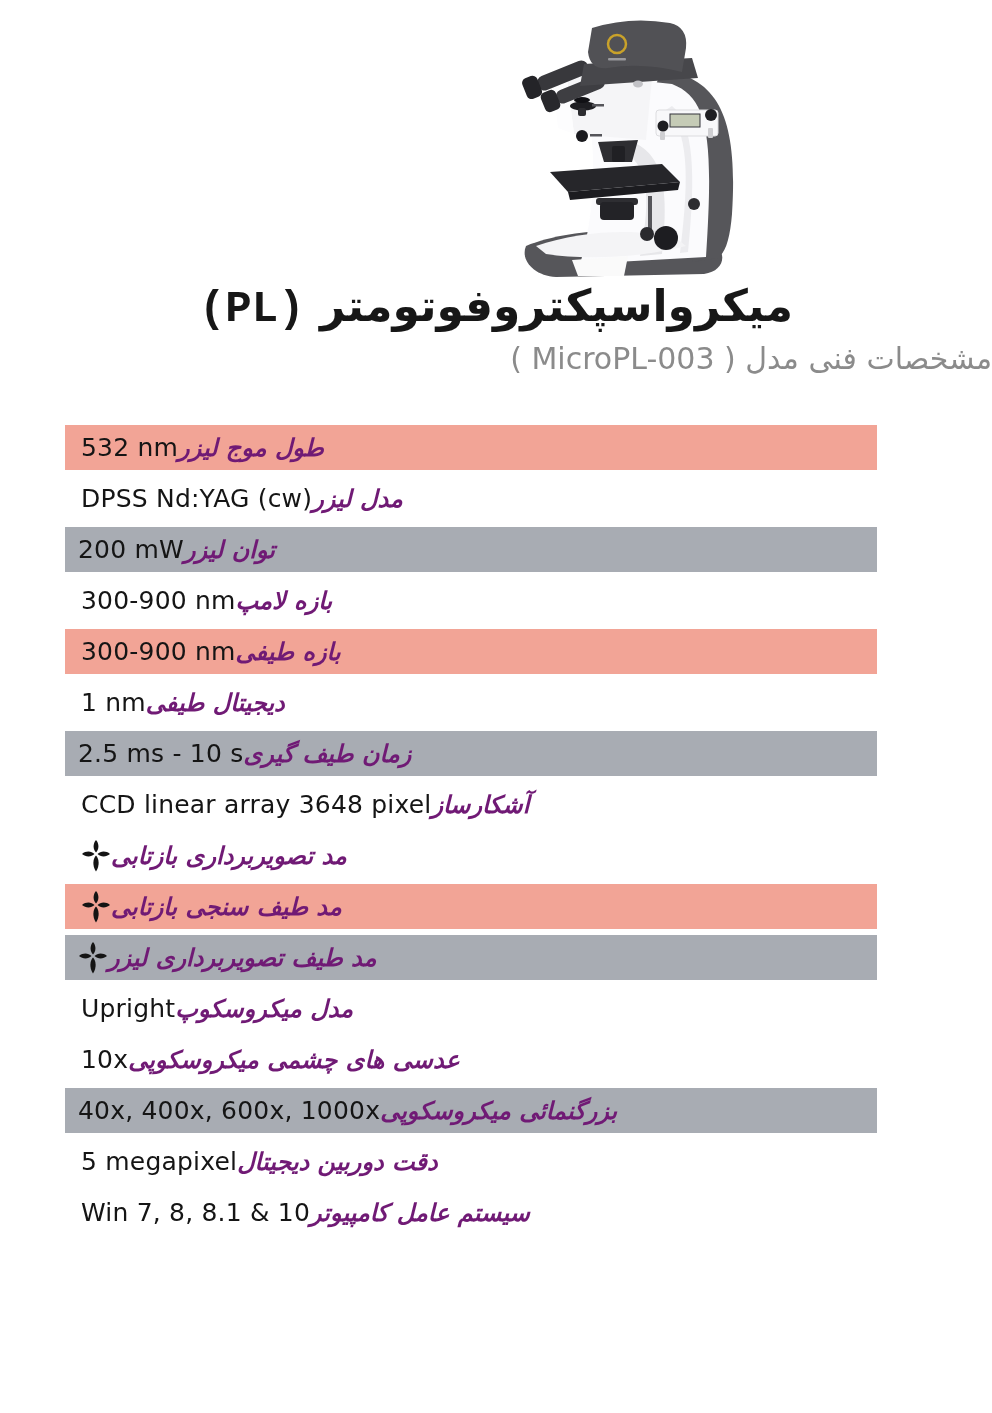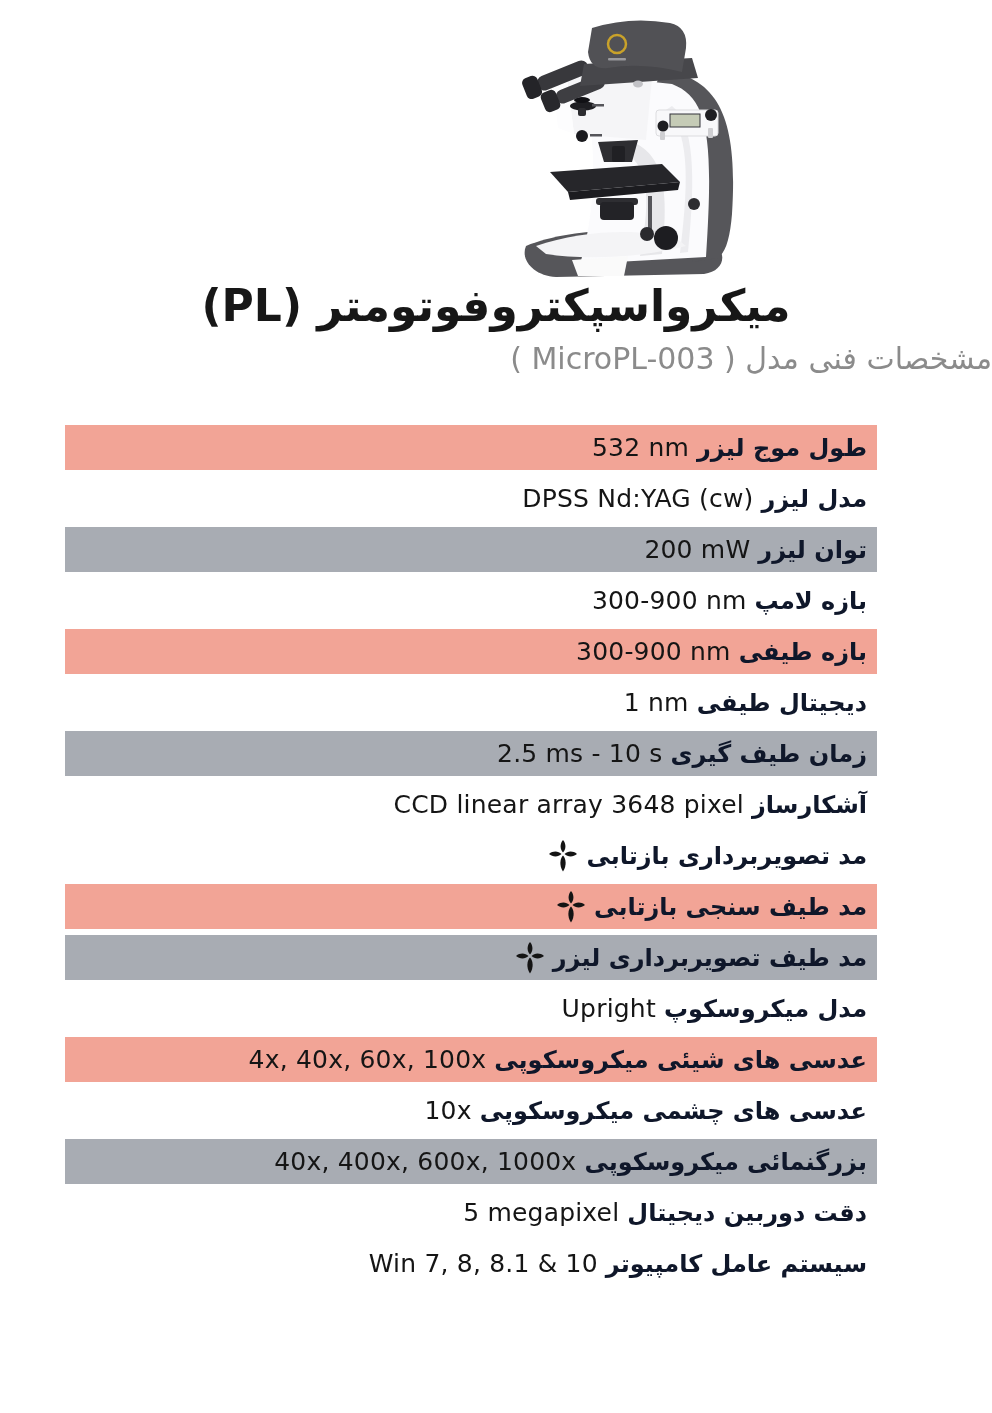--- a/index.html
+++ b/index.html
@@ -6,36 +6,36 @@
   .page{
     position:relative;width:992px;height:1413px;margin:0 auto;background:#ffffff;
     overflow:hidden;font-family:"DejaVu Sans", sans-serif;
   }
   
   .product-figure{position:absolute;left:480px;top:14px;width:300px;height:270px;}
   .page-title{
     position:absolute;top:279px;left:0;right:0;text-align:center;direction:rtl;
     font-size:44px;line-height:54px;font-weight:700;color:#171717;white-space:nowrap;
   }
-  .page-title .en{font-weight:700;}
+  .page-title .en{font-weight:700;font-family:Liberation Mono, monospace;}
   .page-subtitle{
     position:absolute;top:338px;left:0;right:0;text-align:right;direction:rtl;
     font-size:30px;line-height:42px;font-weight:400;color:#8b8b8b;white-space:nowrap;
   }
   
   .spec-table{position:absolute;top:422px;left:65px;width:812px;}
   .row{
     height:51px;box-sizing:border-box;display:flex;align-items:center;
-    justify-content:flex-end;padding:0 10px 0 16px;gap:8px;
+    justify-content:flex-start;padding:0 10px 0 16px;
   }
   .row.bg-salmon{background:var(--salmon);border-top:3px solid #fff;border-bottom:3px solid #fff;}
   .row.bg-gray{background:var(--grayrow);border-top:3px solid #fff;border-bottom:3px solid #fff;padding-left:13px;}
   .row.bg-white{background:#ffffff;}
   .value{font-size:25px;color:#151515;letter-spacing:.2px;white-space:nowrap;}
-  .label{font-size:24px;font-weight:700;color:#0f172a;direction:rtl;white-space:nowrap;}
+  .label{font-size:24px;font-weight:700;color:#701a75;direction:rtl;white-space:nowrap;font-style:italic;}
   .petal-icon{display:flex;align-items:center;}
   .petal-icon svg{display:block;}
 </style>
 </head>
 <body>
 
 <div class="page">
 
   <div class="product-figure">
     <svg width="300" height="270" viewBox="0 0 300 270" xmlns="http://www.w3.org/2000/svg">
@@ -174,24 +174,20 @@
               <path d="M15,17.5 C12,20.5 11,27.5 15,33.5 C19,27.5 18,20.5 15,17.5 Z"></path>
             </g>
           </svg>
         </div>
         <div class="label" dir="rtl">مد  طیف تصویربرداری لیزر</div>
       </div>
       <div class="row bg-white">
         <div class="value">Upright</div>
         <div class="label" dir="rtl">مدل میکروسکوپ</div>
       </div>
-      <div class="row bg-salmon">
-        <div class="value">4x, 40x, 60x, 100x</div>
-        <div class="label" dir="rtl">عدسی های شیئی میکروسکوپی</div>
-      </div>
       <div class="row bg-white">
         <div class="value">10x</div>
         <div class="label" dir="rtl">عدسی های چشمی میکروسکوپی</div>
       </div>
       <div class="row bg-gray">
         <div class="value">40x, 400x, 600x, 1000x</div>
         <div class="label" dir="rtl">بزرگنمائی میکروسکوپی</div>
       </div>
       <div class="row bg-white">
         <div class="value">5 megapixel</div>

